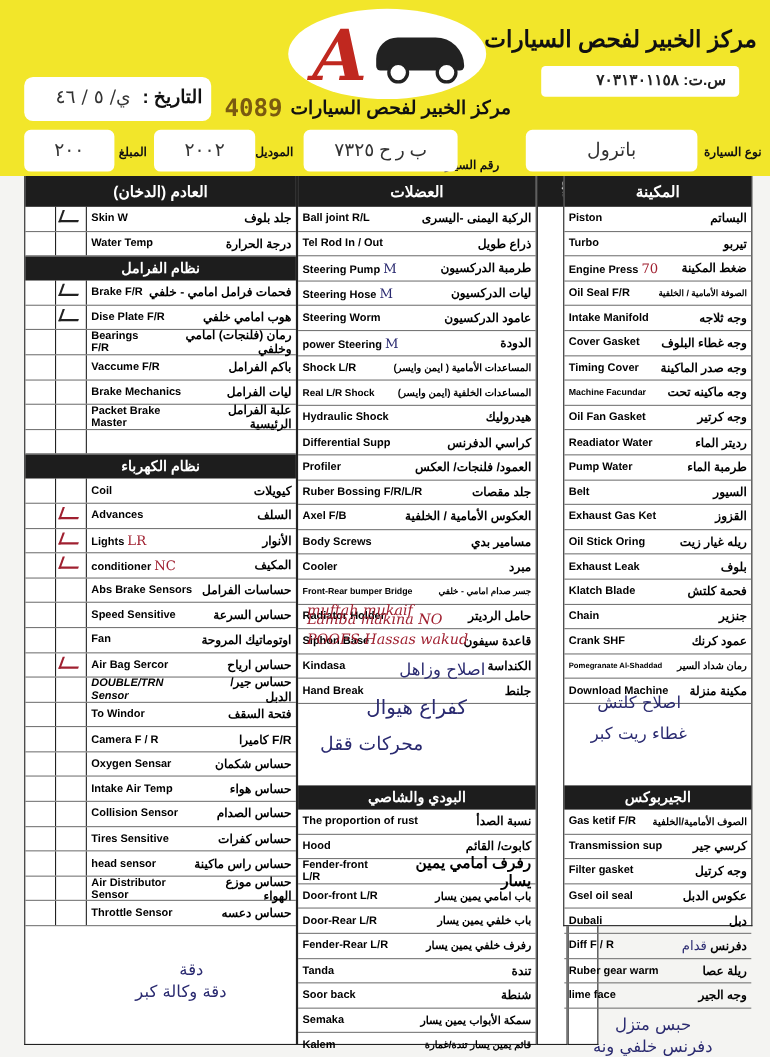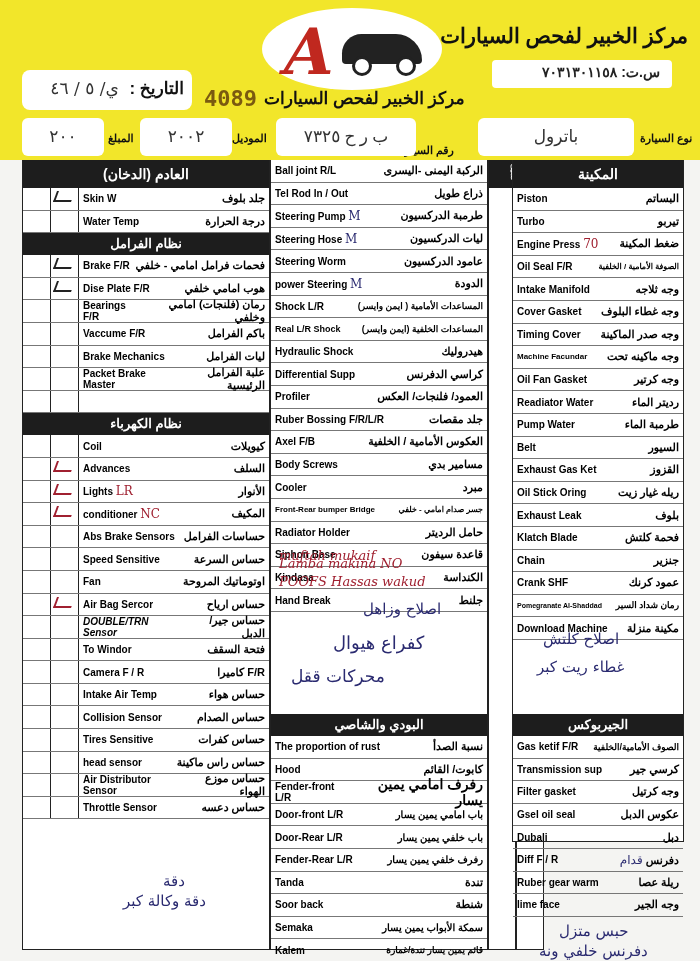--- a/index.html
+++ b/index.html
@@ -236,20 +236,28 @@
         <div class="chk"></div>
         <div class="label">
           <span>Camera F / R</span>
           <span class="ar">F/R كاميرا</span>
         </div>
       </div>
     <div class="row">
         <div class="chk"></div>
         <div class="chk"></div>
         <div class="label">
+          <span>Oxygen Sensar</span>
+          <span class="ar">حساس شكمان</span>
+        </div>
+      </div>
+    <div class="row">
+        <div class="chk"></div>
+        <div class="chk"></div>
+        <div class="label">
           <span>Intake Air Temp</span>
           <span class="ar">حساس هواء</span>
         </div>
       </div>
     <div class="row">
         <div class="chk"></div>
         <div class="chk"></div>
         <div class="label">
           <span>Collision Sensor</span>
           <span class="ar">حساس الصدام</span>
@@ -285,20 +293,21 @@
         <div class="label">
           <span>Throttle Sensor</span>
           <span class="ar">حساس دعسه</span>
         </div>
       </div>
     <div class="note" style="left:140px;top:712px;">دقة</div>
     <div class="note" style="left:100px;top:732px;">دقة وكالة كبر</div>
   </div>
 
   <div class="col" style="left:248px;width:218px;height:790px;">
+    <div class="col-head"><span>العضلات</span></div>
     <div class="row">
         <div class="label">
           <span>Ball joint R/L</span>
           <span class="ar">الركبة اليمنى -اليسرى</span>
         </div>
       </div>
     <div class="row">
         <div class="label">
           <span>Tel Rod In / Out</span>
           <span class="ar">ذراع طويل</span>

